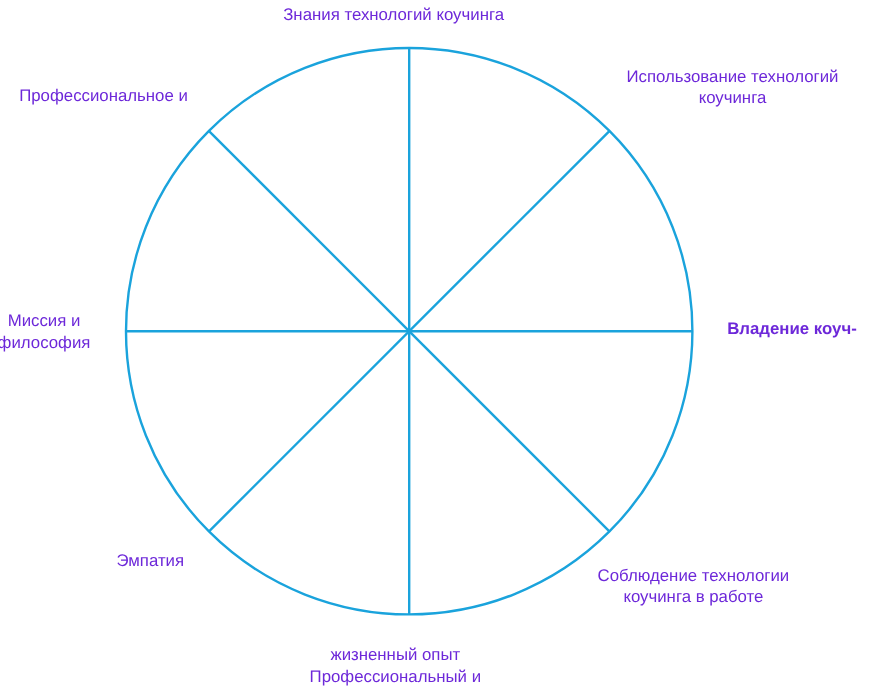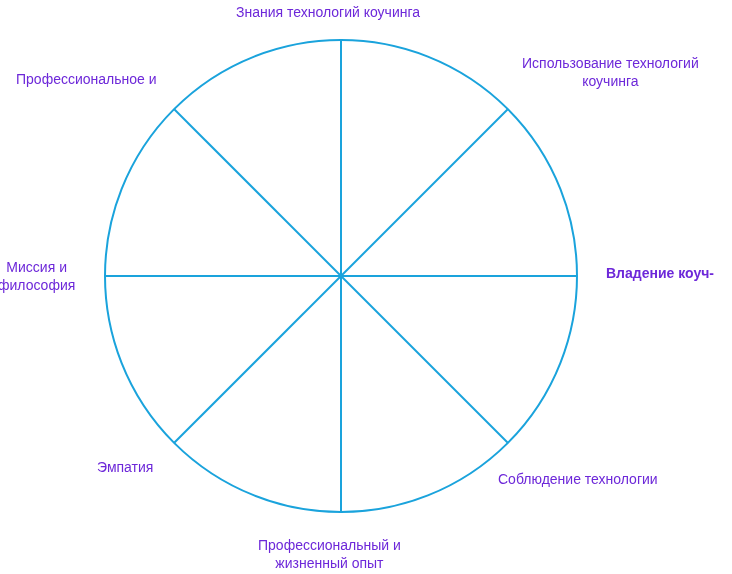--- a/index.html
+++ b/index.html
@@ -29,25 +29,26 @@
   <span>Использование технологий</span>
   <span>коучинга</span>
 </div>
 
 <div class="label" style="left:606px; top:264px;font-weight:bold;">
   <span>Владение коуч-</span>
 </div>
 
 <div class="label" style="left:498px; top:454px;margin-top:16px;">
   <span>Соблюдение технологии</span>
+  <span>коучинга в работе</span>
 </div>
 
 <div class="label" style="left:258px; top:536px;">
+  <span>жизненный опыт</span>
   <span>Профессиональный и</span>
-  <span>жизненный опыт</span>
 </div>
 
 <div class="label" style="left:97px; top:458px;">
   <span>Эмпатия</span>
 </div>
 
 <div class="label" style="left:-2px; top:258px;">
   <span>Миссия и</span>
   <span>философия</span>
 </div>

